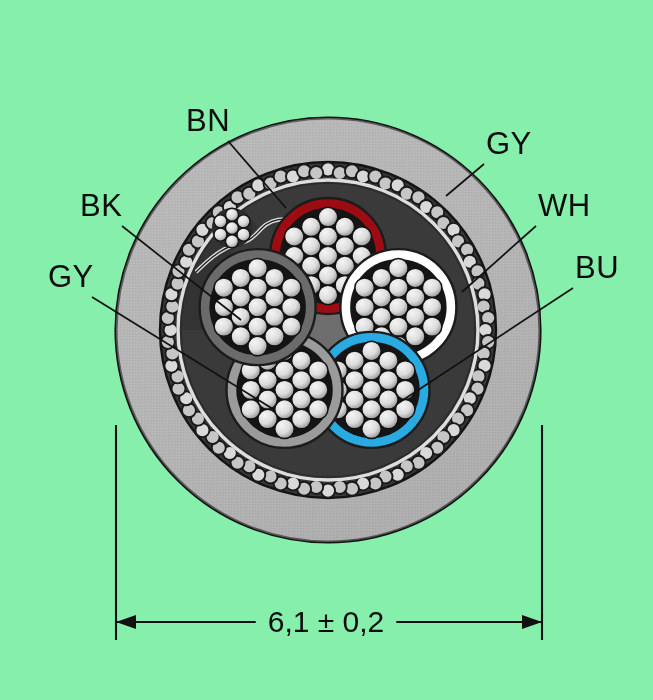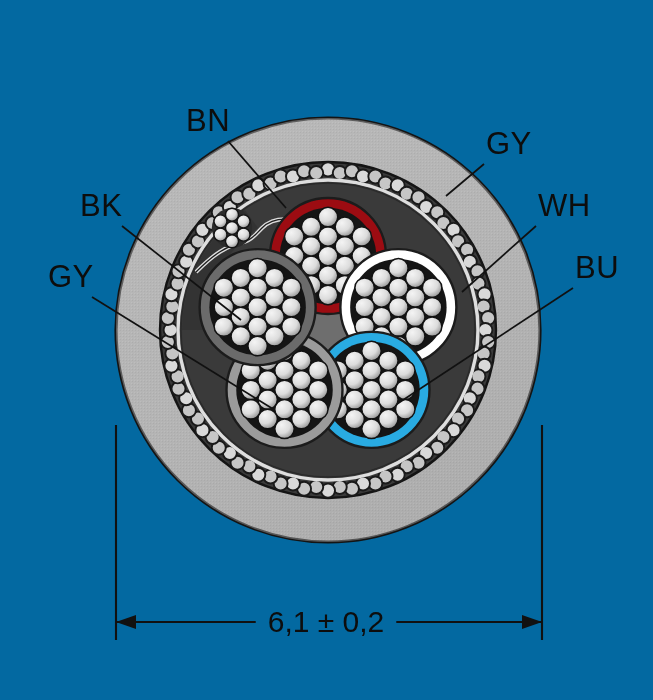--- a/index.html
+++ b/index.html
@@ -10,21 +10,21 @@
   body {
     width: 653px;
     height: 700px;
     font-family: "Liberation Sans", sans-serif;
     overflow: hidden;
   }
   #stage {
     position: relative;
     width: 653px;
     height: 700px;
-    background: #0369a1;
+    background: #86efac;
   }
   #drawing {
     position: absolute;
     left: 0;
     top: 0;
     width: 653px;
     height: 700px;
   }
   .lbl {
     font-family: "Liberation Sans", sans-serif;

